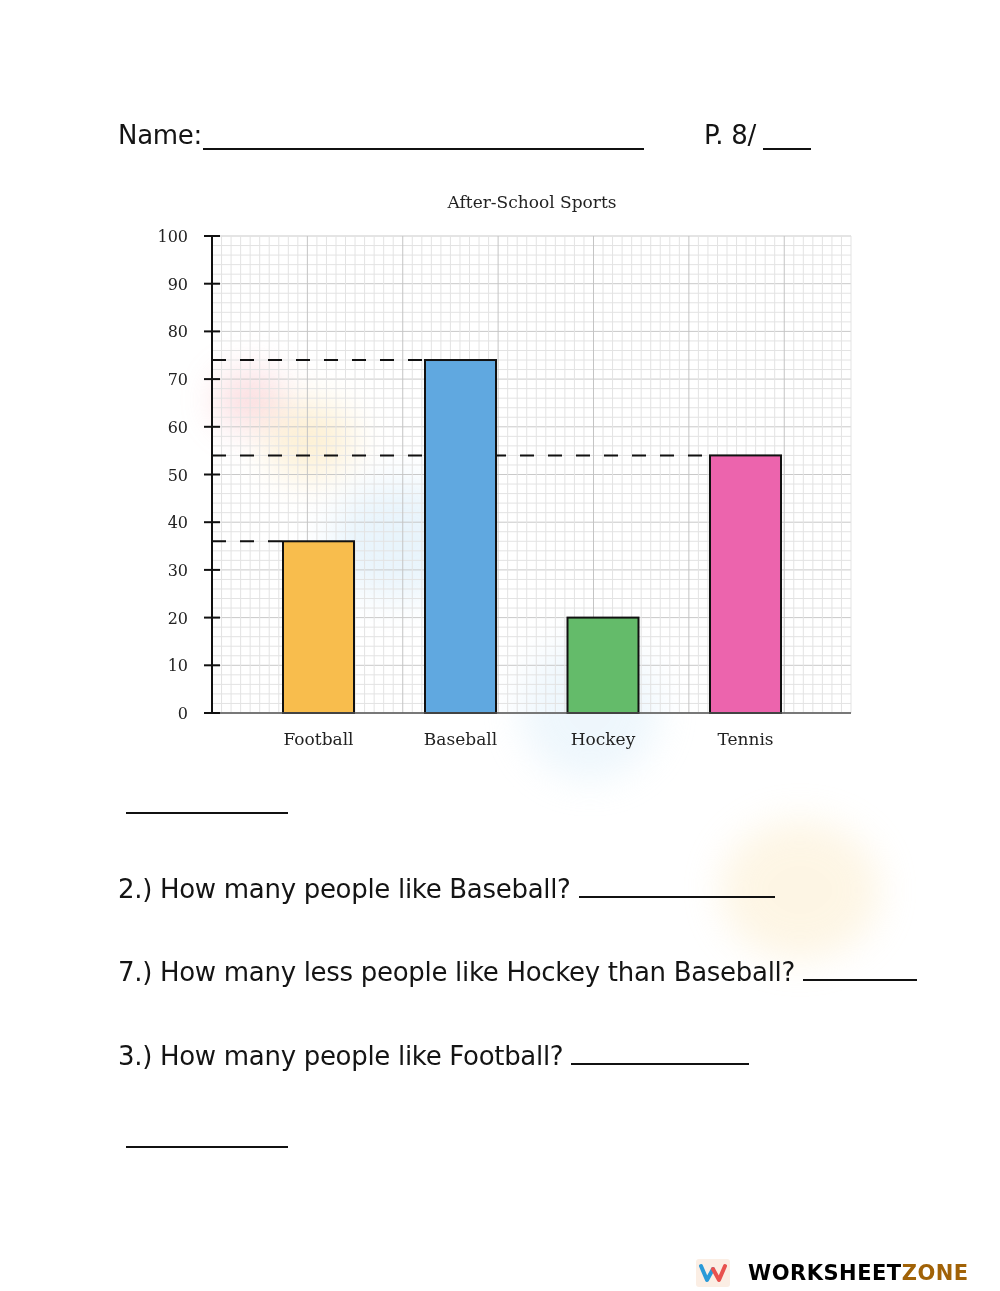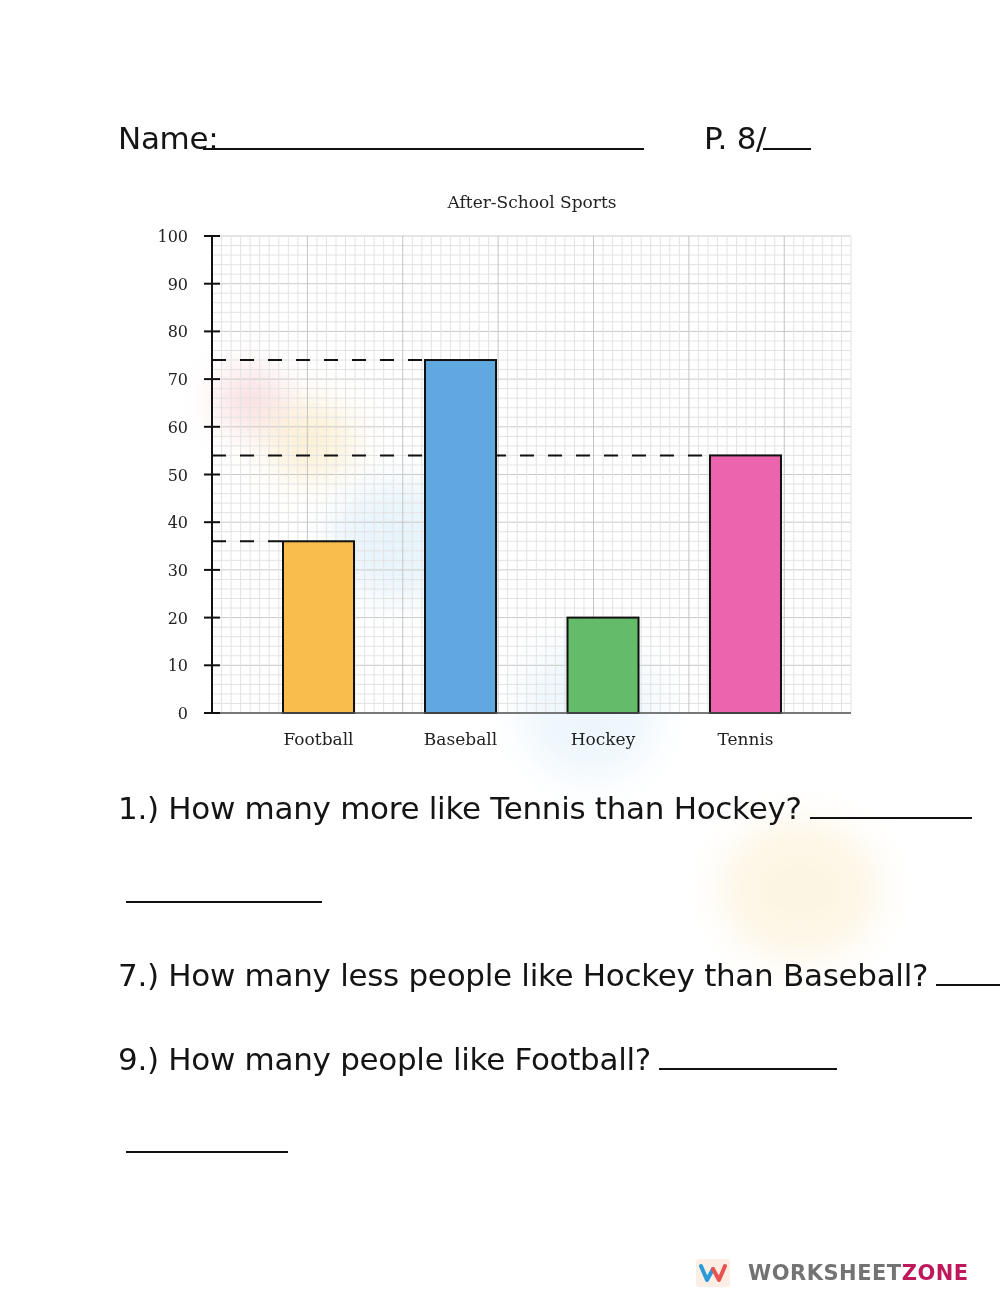--- a/index.html
+++ b/index.html
@@ -1,41 +1,41 @@
 <!DOCTYPE html>
 <html><head>
 <meta charset="utf-8">
 <style>
   html, body { margin: 0; padding: 0; }
   body {
     width: 1000px; height: 1291px; background: #ffffff; position: relative; overflow: hidden;
     font-family: "DejaVu Sans", sans-serif; color: #111;
   }
-  .hand { font-family: "DejaVu Sans", sans-serif; font-size: 31px; letter-spacing: -0.3px; color: #141414; }
+  .hand { font-family: "DejaVu Sans", sans-serif; font-size: 26px; letter-spacing: -0.3px; color: #141414; }
   .name-row { position: absolute; top: 120px; left: 118px; width: 720px; height: 40px; }
   .name-label { position: absolute; left: 0; top: 0; }
   .name-line { position: absolute; left: 85px; top: 28px; width: 441px; border-bottom: 2px solid #111; }
   .page-label { position: absolute; left: 586px; top: 0; }
   .page-line { position: absolute; left: 645px; top: 28px; width: 48px; border-bottom: 2px solid #111; }
 
   .chart-title { position: absolute; top: 192px; left: 0; width: 1064px; text-align: center;
     font-family: "DejaVu Serif", serif; font-size: 17px; color: #222; }
   #chart { position: absolute; left: 0; top: 0; }
   .ytick-label { font-family: "DejaVu Serif", serif; font-size: 16px; fill: #222; }
   .xtick-label { font-family: "DejaVu Serif", serif; font-size: 17px; fill: #222; }
 
   .questions { position: absolute; left: 118px; top: 790px; }
   .q { position: absolute; left: 0; white-space: nowrap; }
   .q .blank { display: inline-block; border-bottom: 2px solid #111; height: 20px; vertical-align: baseline; margin-left: 8px; }
 
   .brand { position: absolute; left: 696px; top: 1258px; height: 30px; display: flex; align-items: center; }
   .brand-logo { width: 34px; height: 28px; background: #fbeee4; border-radius: 3px; display: flex; align-items: center; justify-content: center; }
   .brand-text { margin-left: 18px; font-family: "DejaVu Sans", sans-serif; font-weight: bold; font-size: 21px; letter-spacing: 0.5px; }
-  .brand-a { color: #737373; }
-  .brand-b { color: #be185d; }
+  .brand-a { color: #000000; }
+  .brand-b { color: #a16207; }
 
   .watermark { position: absolute; border-radius: 50%; filter: blur(18px); opacity: 0.35; }
 </style>
 </head>
 <body>
 
 <div class="watermark" style="left:215px;top:370px;width:70px;height:60px;background:#f3a0a8;"></div>
 <div class="watermark" style="left:265px;top:400px;width:90px;height:80px;background:#f8d68a;"></div>
 <div class="watermark" style="left:330px;top:480px;width:140px;height:120px;background:#bfe0f5;"></div>
 <div class="watermark" style="left:520px;top:640px;width:140px;height:140px;background:#cfe8f8;"></div>
@@ -214,30 +214,30 @@
   <g id="xticks">
       <text x="318.5" y="745" text-anchor="middle" class="xtick-label">Football</text>
       <text x="460.5" y="745" text-anchor="middle" class="xtick-label">Baseball</text>
       <text x="603" y="745" text-anchor="middle" class="xtick-label">Hockey</text>
       <text x="745.5" y="745" text-anchor="middle" class="xtick-label">Tennis</text>
     </g>
 </svg>
 
 <div class="questions">
   <div class="q hand" style="top:0px">
-    <span>1.) How many more like Tennis than Hockey?</span><span class="blank" style="width:162px"></span>
+    <span class="blank" style="width:162px"></span>
   </div>
   <div class="q hand" style="top:84px">
-    <span class="blank" style="width:196px"></span>
+    <span>2.) How many people like Baseball?</span><span class="blank" style="width:196px"></span>
   </div>
   <div class="q hand" style="top:167px">
     <span>7.) How many less people like Hockey than Baseball?</span><span class="blank" style="width:114px"></span>
   </div>
   <div class="q hand" style="top:251px">
-    <span>9.) How many people like Football?</span><span class="blank" style="width:178px"></span>
+    <span>3.) How many people like Football?</span><span class="blank" style="width:178px"></span>
   </div>
   <div class="q hand" style="top:334px">
     <span class="blank" style="width:162px"></span>
   </div>
 </div>
 
 <div class="brand">
   <div class="brand-logo">
     <svg width="28" height="20" viewBox="0 0 28 20">
       <polyline points="2,3 8,17 14,6" fill="none" stroke="#2a9ad8" stroke-width="4" stroke-linecap="round" stroke-linejoin="round"></polyline>

